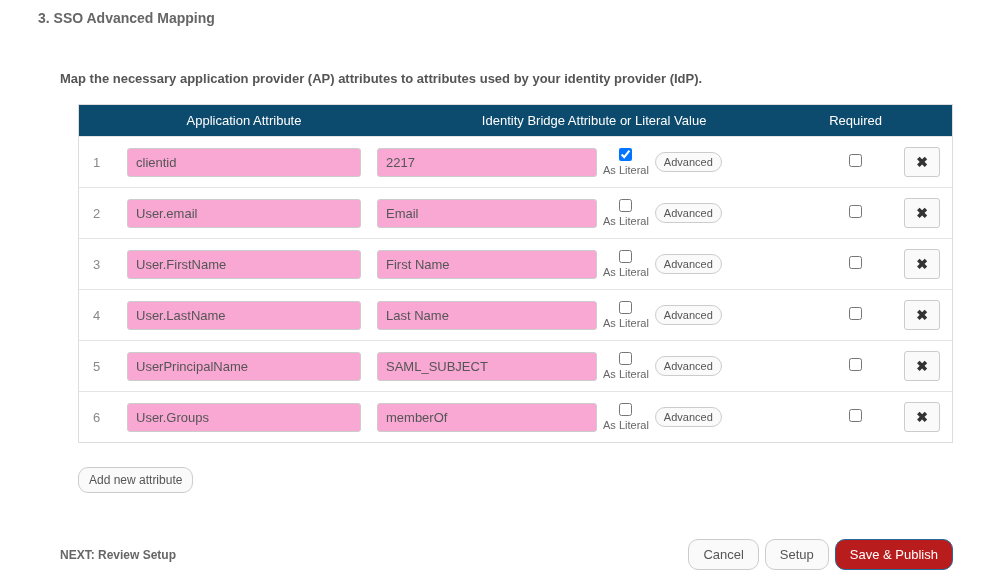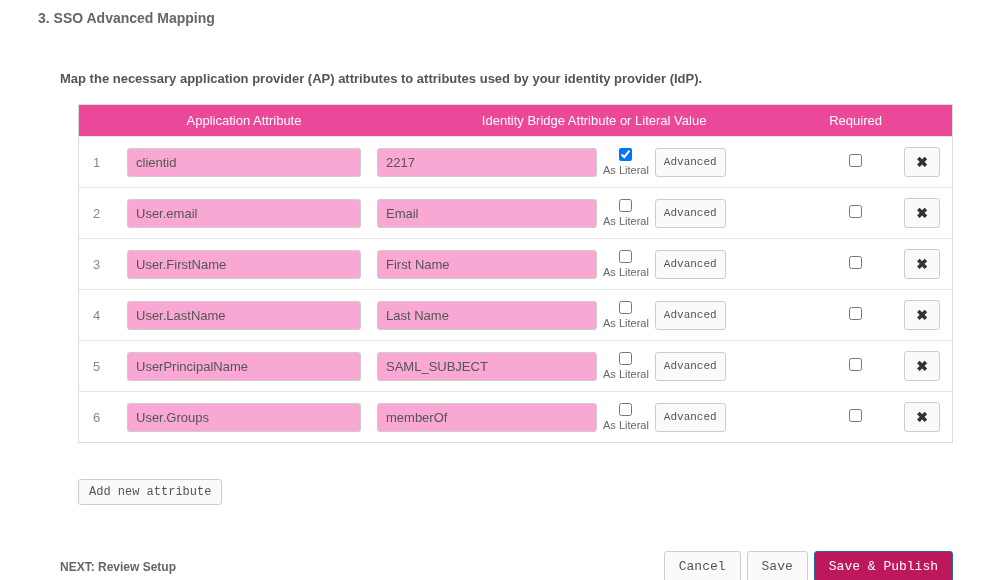--- a/index.html
+++ b/index.html
@@ -28,21 +28,21 @@
     }
     .table-wrap {
       margin-left: 48px;
       border: 1px solid #ddd;
     }
     table {
       width: 100%;
       border-collapse: collapse;
     }
     thead tr {
-      background: #ec4899;
+      background: #0c4a6e;
       color: #fff;
     }
     thead th {
       font-weight: normal;
       font-size: 13px;
       padding: 8px 10px;
       text-align: center;
     }
     thead th.col-app { text-align: center; }
     thead th.col-idp { text-align: center; }
@@ -64,20 +64,21 @@
       width: 100%;
       padding: 6px 8px;
       border: 1px solid #ccc;
       border-radius: 3px;
       font-size: 13px;
       color: #555;
       background: #f9a8d4;
     }
     .idp-cell-inner {
       display: flex;
+      align-items: center;
       gap: 6px;
     }
     .idp-cell-inner input[type="text"] {
       flex: 0 0 220px;
       width: 220px;
     }
     .literal-wrap {
       display: flex;
       align-items: center;
       gap: 3px;
@@ -85,44 +86,43 @@
       color: #666;
       white-space: nowrap;
       flex-direction: column;
     }
     .literal-wrap input[type="checkbox"] {
       margin: 0;
     }
     .btn {
       background: #fafafa;
       border: 1px solid #ccc;
-      border-radius: 3px;
+      border-radius: 10px;
       padding: 5px 10px;
       font-size: 12px;
       color: #555;
       cursor: pointer;
-      font-family: Liberation Mono, monospace;
     }
     .btn-del {
       background: #fafafa;
       border: 1px solid #ccc;
       border-radius: 3px;
       width: 36px;
       height: 30px;
       cursor: pointer;
       display: inline-flex;
       align-items: center;
       justify-content: center;
       color: #333;
       font-weight: bold;
       font-size: 14px;
     }
     .add-attr-wrap {
       margin-left: 48px;
-      margin-top: 36px;
+      margin-top: 24px;
     }
     .footer {
       margin-top: 46px;
       display: flex;
       align-items: center;
       justify-content: space-between;
       padding-left: 30px;
     }
     .next-label {
       font-weight: bold;
@@ -131,21 +131,21 @@
     }
     .footer-buttons {
       display: flex;
       gap: 6px;
     }
     .btn-lg {
       padding: 7px 14px;
       font-size: 13px;
     }
     .btn-primary {
-      background: #be185d;
+      background: #b91c1c;
       border: 1px solid #246a9a;
       color: #fff;
     }
     input[type="checkbox"] { cursor: pointer; }
   </style>
 </head>
 <body>
 
 <div class="section-title">
   <span>3.</span>
@@ -279,16 +279,16 @@
 </div>
 
 <div class="add-attr-wrap">
   <button class="btn">Add new attribute</button>
 </div>
 
 <div class="footer">
   <div class="next-label">NEXT: Review Setup</div>
   <div class="footer-buttons">
     <button class="btn btn-lg">Cancel</button>
-    <button class="btn btn-lg">Save</button>
+    <button class="btn btn-lg">Setup</button>
     <button class="btn btn-lg btn-primary">Save &amp; Publish</button>
   </div>
 </div>
 
 </body></html>

